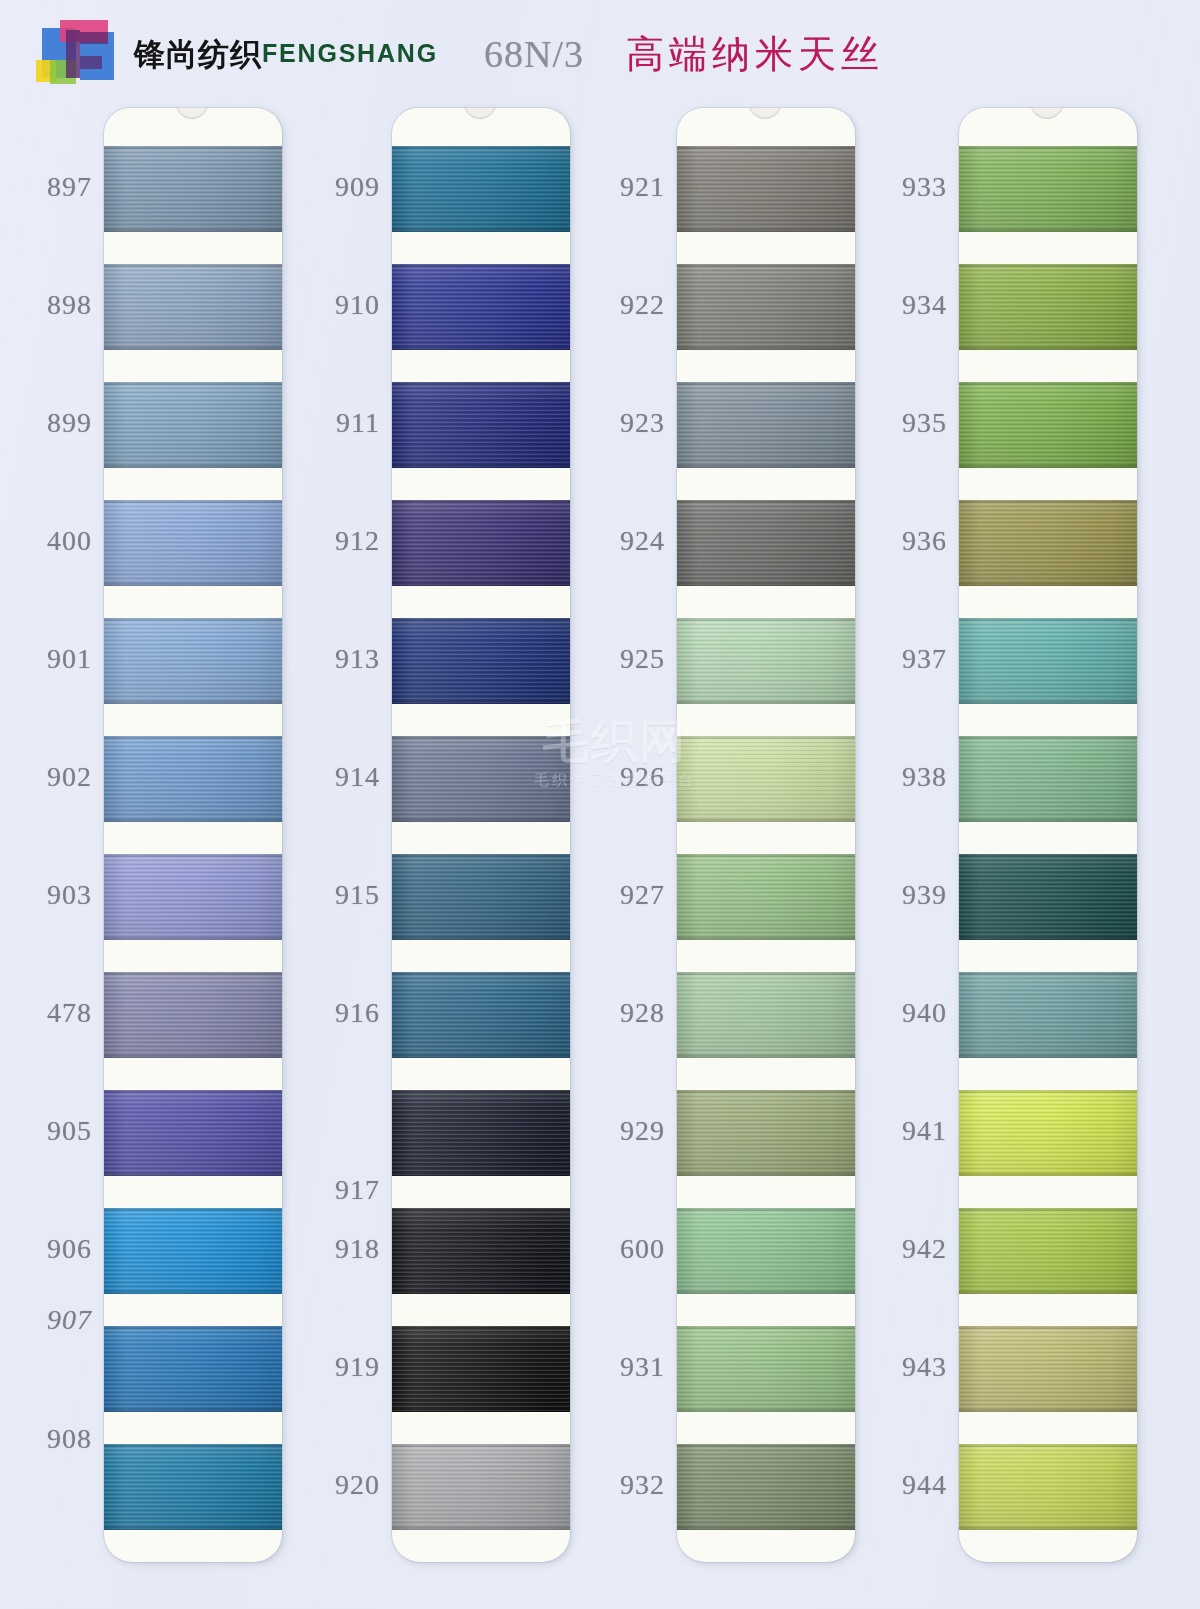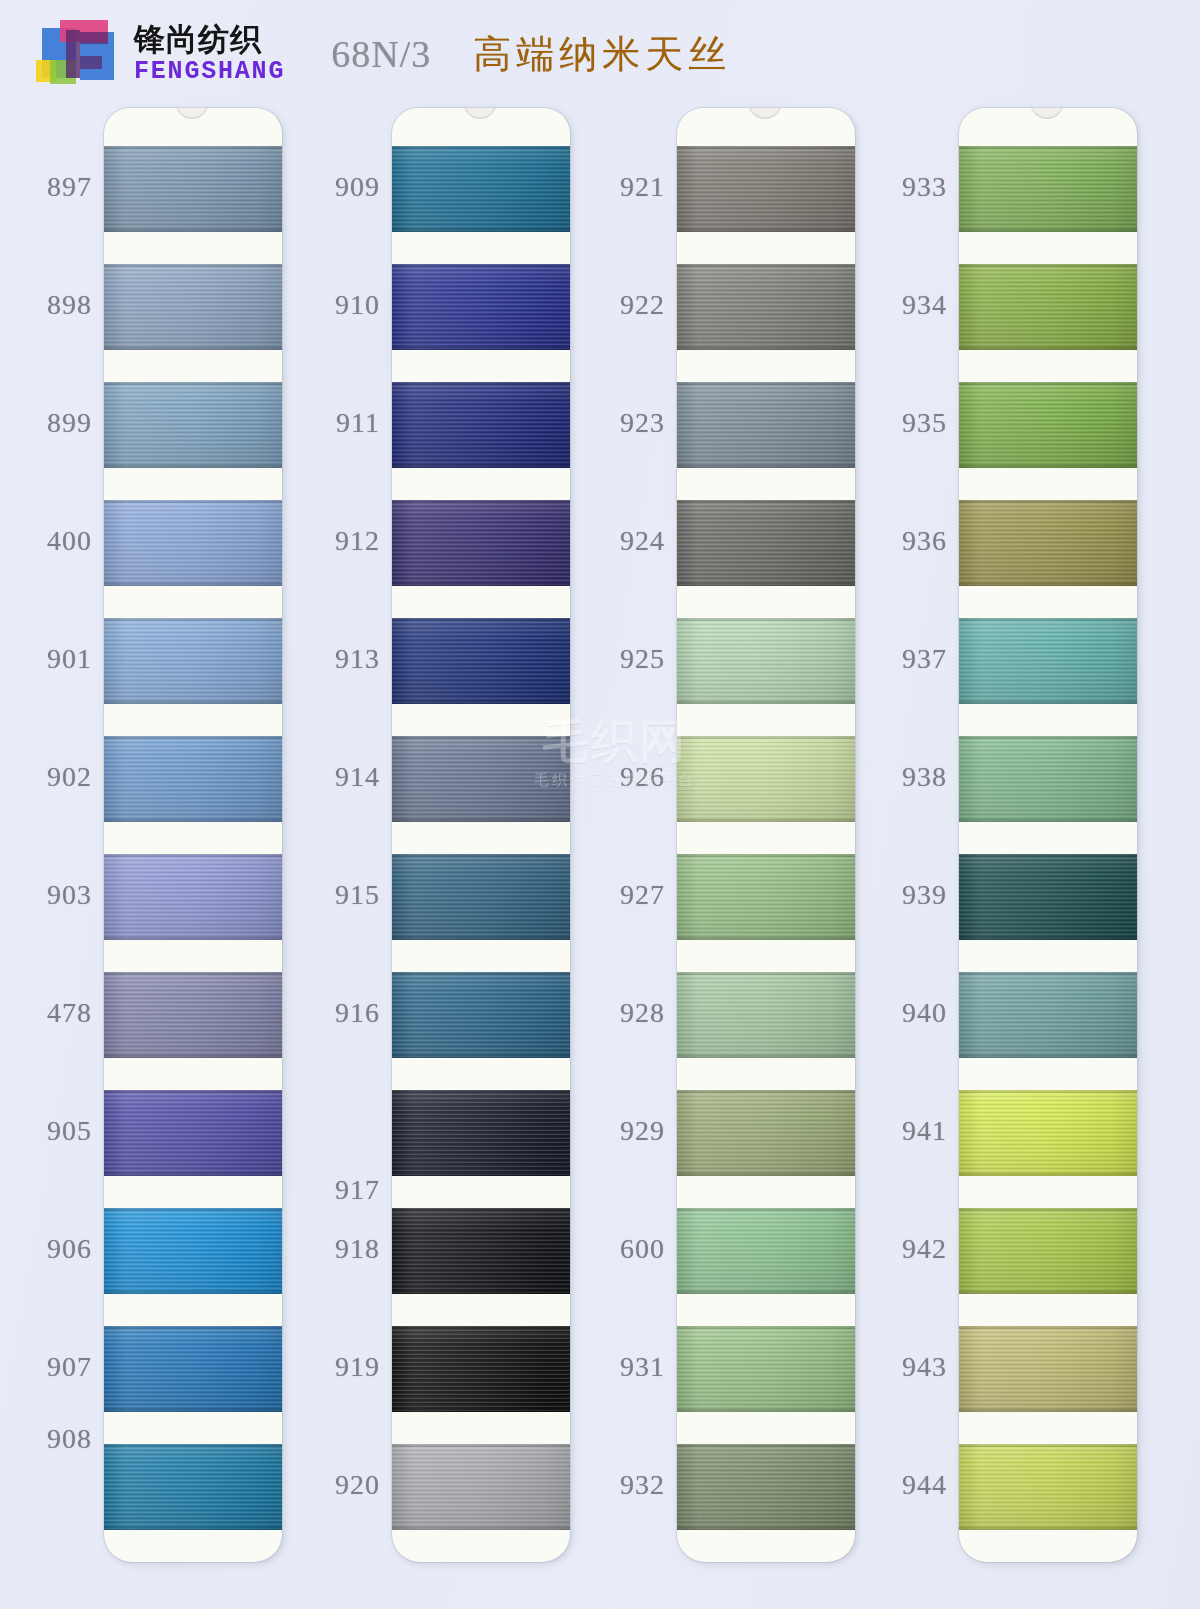--- a/index.html
+++ b/index.html
@@ -47,56 +47,56 @@
   .sq-pink    { left: 32px;  top: 4px;   width: 48px; height: 22px; background: #e0407e; opacity: .9; }
   .sq-yellow  { left: 8px;   top: 44px;  width: 20px; height: 22px; background: #f2d21c; opacity: .92; }
   .sq-green   { left: 22px;  top: 44px;  width: 26px; height: 24px; background: #8cc63f; opacity: .85; }
   .sq-purple1 { left: 38px;  top: 14px;  width: 14px; height: 48px; background: #5a2a6e; opacity: .8; }
   .sq-purple2 { left: 52px;  top: 16px;  width: 28px; height: 12px; background: #5a2a6e; opacity: .72; }
   .sq-purple3 { left: 52px;  top: 40px;  width: 22px; height: 13px; background: #5a2a6e; opacity: .72; }
 
   .brand-block {
     margin-left: 14px;
     display: flex;
-    flex-direction: column;
+    flex-direction: row;
     justify-content: center;
     flex: none;
   }
   .brand-cn {
     font-family: "DejaVu Sans", sans-serif;
     font-size: 31px;
     font-weight: 700;
     color: #151515;
     letter-spacing: 1px;
     line-height: 1.05;
   }
   .brand-en {
-    font-family: Liberation Mono, monospace;
+    font-family: Liberation Sans, sans-serif;
     font-size: 25px;
     font-weight: 700;
-    color: #6d28d9;
+    color: #14532d;
     letter-spacing: 1.8px;
     line-height: 1.1;
     margin-top: 2px;
   }
 
   .spec-code {
     margin-left: 46px;
     font-family: "Liberation Serif", serif;
     font-size: 38px;
     color: #8d8f96;
     letter-spacing: 1px;
     text-shadow: 0 0 1px rgba(0,0,0,.25);
     flex: none;
   }
   .spec-name {
     margin-left: 42px;
     font-family: "DejaVu Sans", sans-serif;
     font-size: 38px;
-    color: #a16207;
+    color: #be185d;
     letter-spacing: 5px;
     text-shadow: 0 0 1px rgba(0,0,0,.2);
     flex: none;
   }
 
   
   .board {
     position: absolute;
     top: 108px; left: 0;
     width: 1200px;
@@ -280,21 +280,21 @@
         <div class="swatch-label" style="top: 63px;">897</div>
         <div class="swatch-label" style="top: 181px;">898</div>
         <div class="swatch-label" style="top: 299px;">899</div>
         <div class="swatch-label" style="top: 417px;">400</div>
         <div class="swatch-label" style="top: 535px;">901</div>
         <div class="swatch-label" style="top: 653px;">902</div>
         <div class="swatch-label" style="top: 771px;">903</div>
         <div class="swatch-label" style="top: 889px;">478</div>
         <div class="swatch-label" style="top: 1007px;">905</div>
         <div class="swatch-label" style="top: 1125px;">906</div>
-        <div class="swatch-label" style="top: 1243px;">907</div>
+        <div class="swatch-label" style="top: 1196px; font-style: italic;">907</div>
         <div class="swatch-label" style="top: 1315px; text-align: right;">908</div>
       </div>
     <div class="card">
       <div class="card-notch"></div>
       <div class="card-bottom-mark"></div>
     <div class="band" style="top: 38px; height: 86px; background: rgb(124, 151, 176);">
           <div class="band-fill"></div>
           <div class="band-sheen"></div>
           <div class="band-edge-t"></div>
           <div class="band-edge-b"></div>

